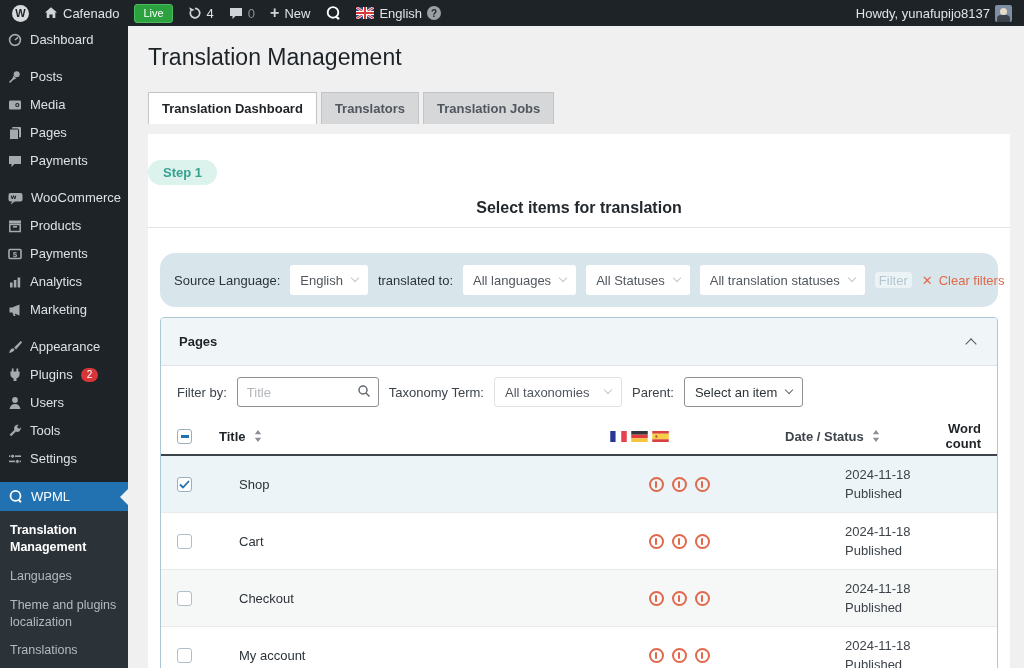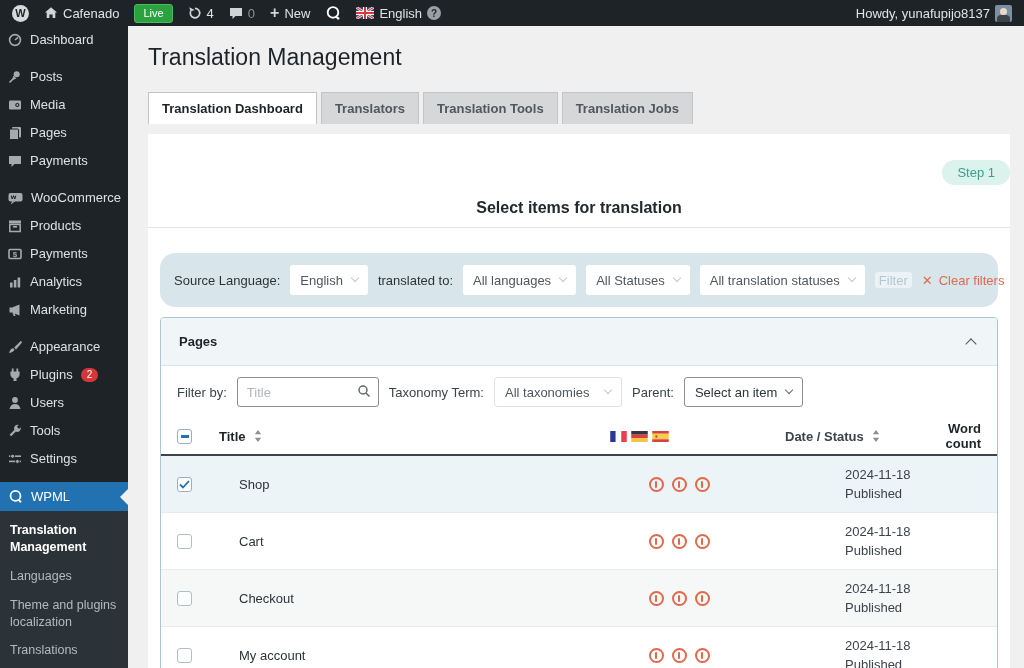--- a/index.html
+++ b/index.html
@@ -39,21 +39,21 @@
   .submenu-item { padding:6px 10px; color:#b2bac1; font-size:12.5px; line-height:1.35; cursor:pointer; }
   .submenu-item.current { color:#fff; font-weight:bold; }
   
   .content { position:absolute; left:128px; top:26px; right:0; bottom:0; }
   .page-title { margin:18px 0 0 20px; font-size:23px; font-weight:400; color:#1d2327; }
   .tabs { display:flex; gap:4px; margin:21px 0 10px 20px; align-items:flex-end; }
   .tab { padding:8px 13px; font-size:13px; font-weight:600; color:#50575e; background:#d6d7d9;
     border:1px solid #c3c4c7; border-bottom:none; cursor:pointer; }
   .tab.active { background:#fff; color:#1d2327; font-weight:bold; border-color:#c3c4c7; }
   .card { margin-left:20px; width:862px; height:538px; background:#fff; padding-top:26px; }
-  .pill-row { text-align:right; height:27px; }
+  .pill-row { text-align:left; height:27px;font-weight:bold; }
   .pill { display:inline-block; background:#dcf2ed; color:#38a18f; font-size:13px; padding:5px 15px; border-radius:15px; }
   .step-heading { text-align:center; font-size:16px; font-weight:bold; color:#23282d; margin:12px 0 0; height:18px; }
   .divider { border:none; border-top:1px solid #e2e4e6; margin:10px 0 0; }
   
   .filterbar { margin:25px 12px 0; height:54px; background:#d8e6ec; border-radius:15px;
     display:flex; align-items:center; gap:10px; padding:0 14px; font-size:13px; color:#2c3338; }
   .fselect { background:#fff; border-radius:3px; height:30px; display:inline-flex; align-items:center;
     gap:9px; padding:0 10px; color:#50575e; cursor:pointer; white-space:nowrap; }
   .chev { width:6px; height:6px; border-right:1.6px solid #c3c8cc; border-bottom:1.6px solid #c3c8cc;
     transform:rotate(45deg); margin-top:-4px; }
@@ -302,21 +302,20 @@
     <div class="submenu-item">WP Menus Sync</div>
   </div>
 </div>
 
 <div class="content">
   <h1 class="page-title">Translation Management</h1>
 
   <div class="tabs">
     <div class="tab active">Translation Dashboard</div>
     <div class="tab">Translators</div>
-    <div class="tab">Translation Tools</div>
     <div class="tab">Translation Jobs</div>
   </div>
 
   <div class="card">
     <div class="pill-row">
       <span class="pill">Step 1</span>
     </div>
     <div class="step-heading">Select items for translation</div>
     <hr class="divider">
 

